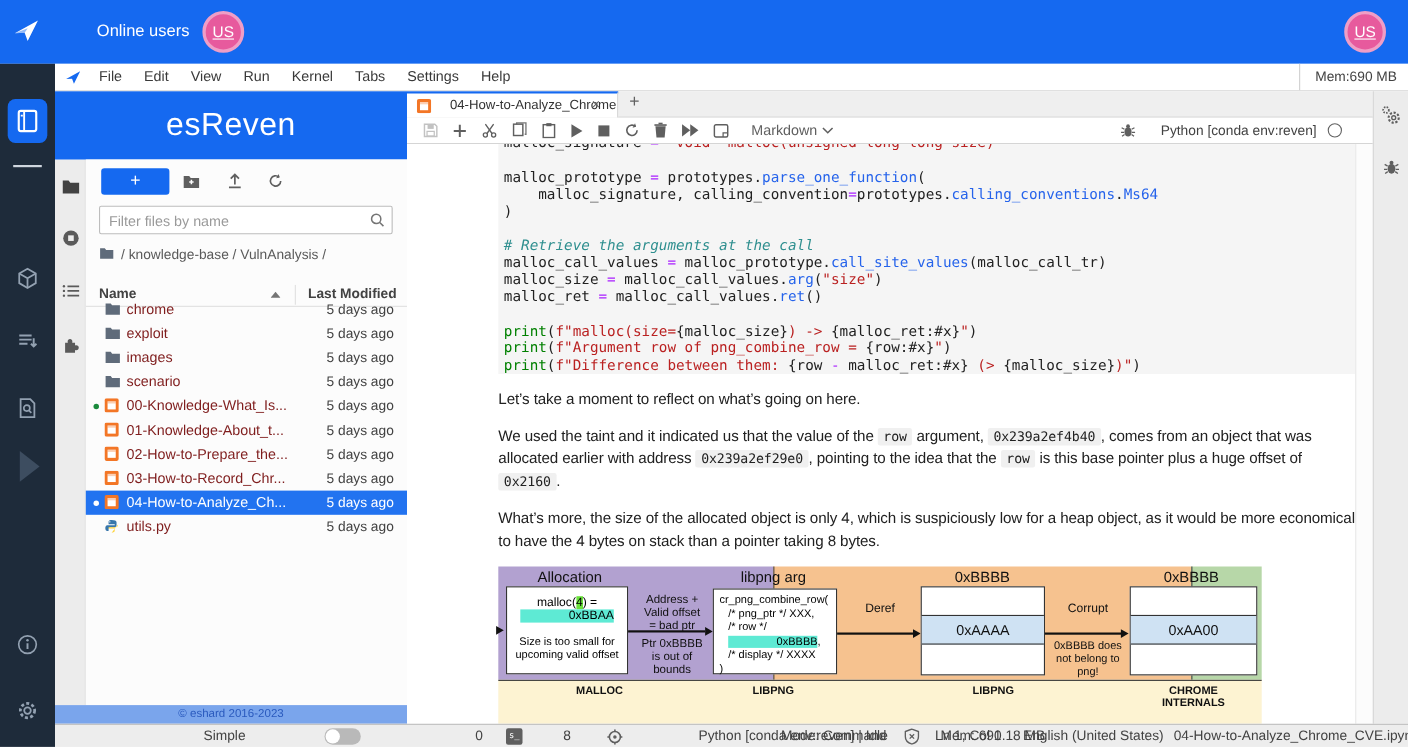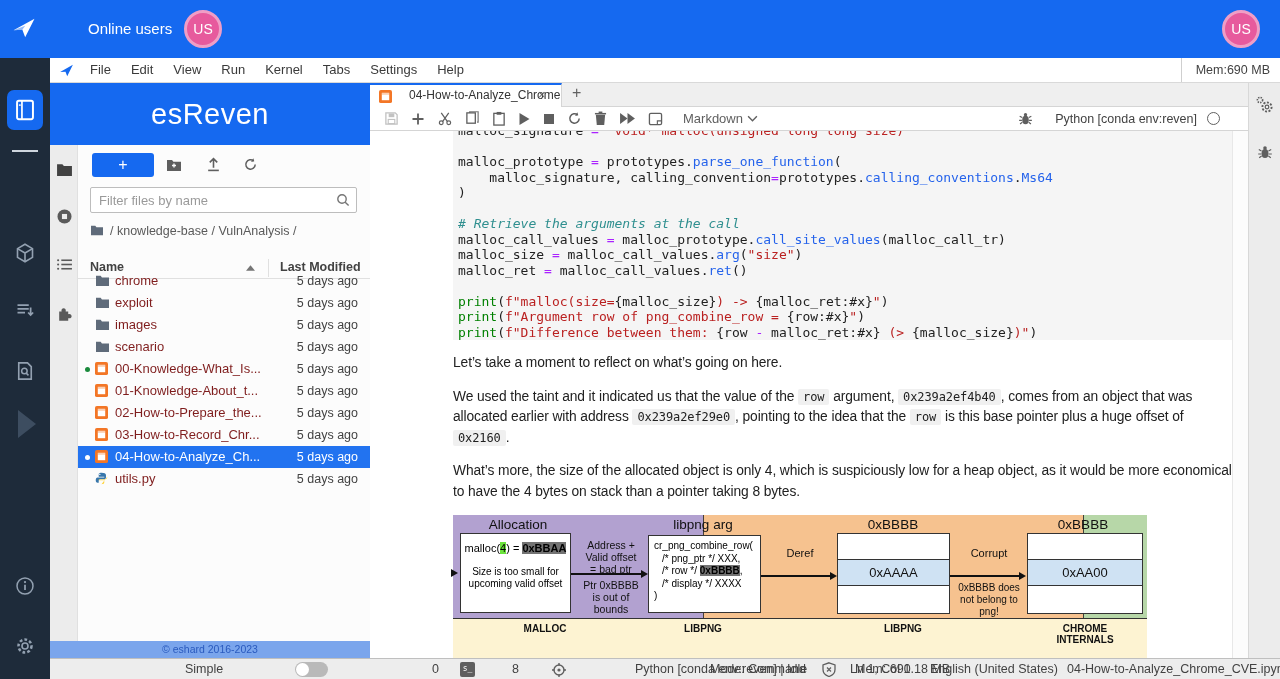--- a/index.html
+++ b/index.html
@@ -7,21 +7,21 @@
   body { font-family:"Liberation Sans", sans-serif; }
   #app { position:relative; width:1280px; height:679px; background:#fff; overflow:hidden; }
   .abs { position:absolute; }
   svg { display:block; }
 
   
   #topbar { left:0; top:0; width:1280px; height:58px; background:#1569f0; }
   #brand-logo { left:10px; top:14px; color:#fff; }
   #online-users { left:88px; top:20px; color:#fff; font-size:15px; }
   .avatar { width:38px; height:38px; border-radius:50%; background:#e75a9d; border:3px solid #ef9ec6;
-            color:#fff; font-size:14px; text-align:center; line-height:32px; }
+            color:#fff; font-size:14px; text-align:center; line-height:32px;text-decoration:underline; }
   #avatar-left { left:184px; top:10px; }
   #avatar-right { left:1222px; top:10px; }
 
   
   #menubar { left:50px; top:58px; width:1230px; height:25px; background:#fff; border-bottom:1px solid #d9d9d9; }
   #menubar-logo { left:8px; top:4px; }
   #menu-items { position:absolute; left:30px; top:0; height:24px; display:flex; align-items:center; }
   .menu-item { padding:0 10px; font-size:13px; color:#3a3a3a; height:24px; line-height:24px; cursor:default; }
   #mem-indicator { right:0; top:0; height:24px; line-height:24px; padding:0 10px 0 14px; border-left:1px solid #cfcfcf;
                    font-size:12.5px; color:#424242; }
@@ -106,21 +106,21 @@
   .dg-box { position:absolute; background:#fff; border:1px solid #333; }
   .dg-cellrow { height:26px; border-bottom:1px solid #333; }
   .dg-cellmid { background:#cfe2f3; text-align:center; font-size:13px; line-height:25px; color:#111; }
   .dg-lbl { position:absolute; font-size:10.5px; line-height:12px; color:#111; text-align:center; transform:translateX(-50%); }
   .dg-arrow { position:absolute; height:2px; background:#111; }
   .dg-head-r { position:absolute; width:0; height:0; border-left:7px solid #111;
                border-top:4px solid transparent; border-bottom:4px solid transparent; }
   #dg-band { position:absolute; left:0; top:103px; width:694px; height:57px; background:#fdf3d2; border-top:1px solid #333; }
   .bg-grp { position:absolute; top:4px; text-align:center; transform:translateX(-50%); }
   .bg-grp .t { font-size:10px; font-weight:bold; color:#111; }
-  .hl-cyan { background:#737373; font-weight:bold; }
+  .hl-cyan { background:#5eead4; font-weight:normal;padding-left:44px; }
   .hl-green { background:#6be33c; }
 
   
   #scrollcol { left:1232px; top:131px; width:16px; height:527px; background:#fcfcfc; border-left:1px solid #e8e8e8; }
   #rightstrip { left:1248px; top:83px; width:32px; height:575px; background:#ececec; border-left:1px solid #d8d8d8; }
   #rs-gears { left:1256px; top:96px; color:#5f5f5f; }
   #rs-bug { left:1257px; top:144px; color:#5f5f5f; }
 
   
   #statusbar { left:50px; top:658px; width:1230px; height:21px; background:#ededed; border-top:1px solid #bfbfbf;

